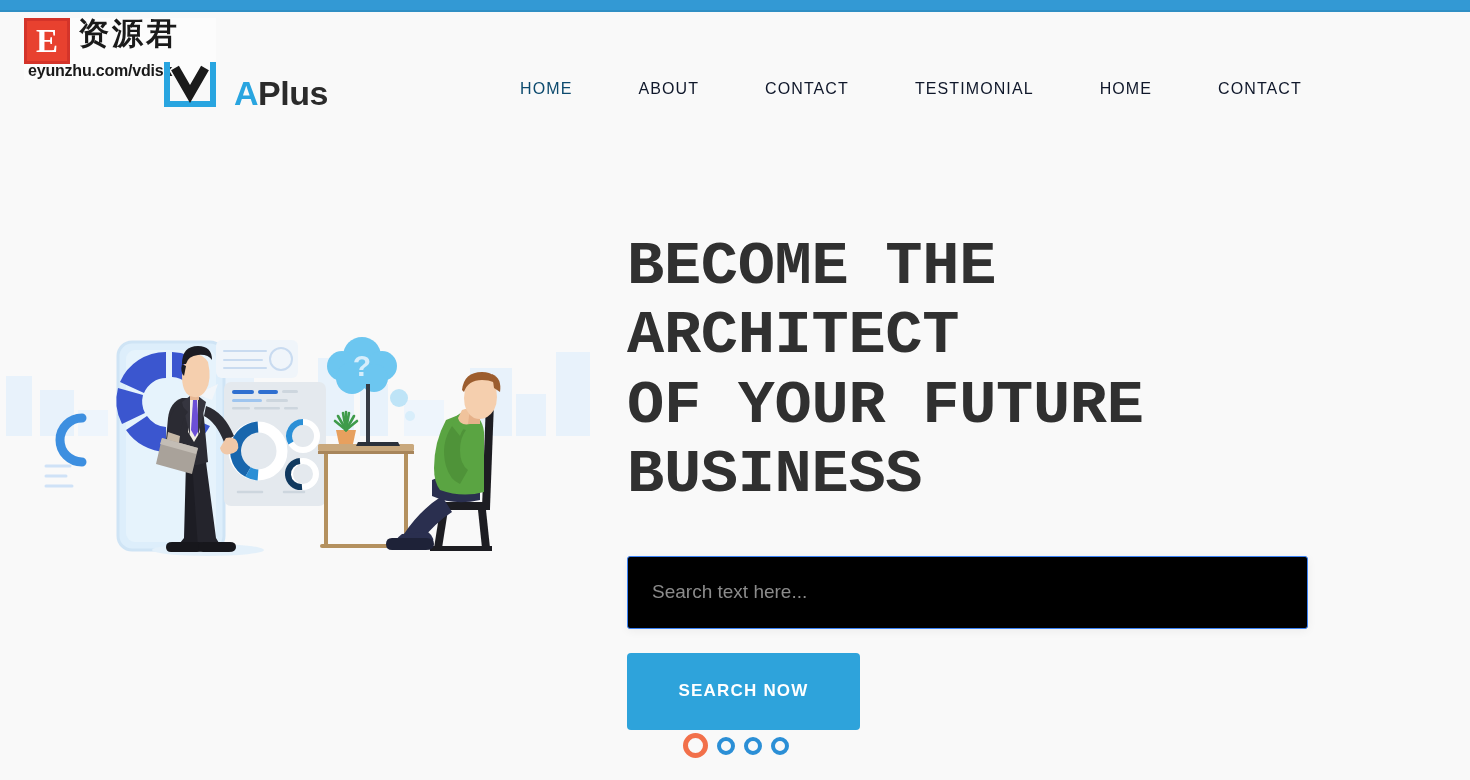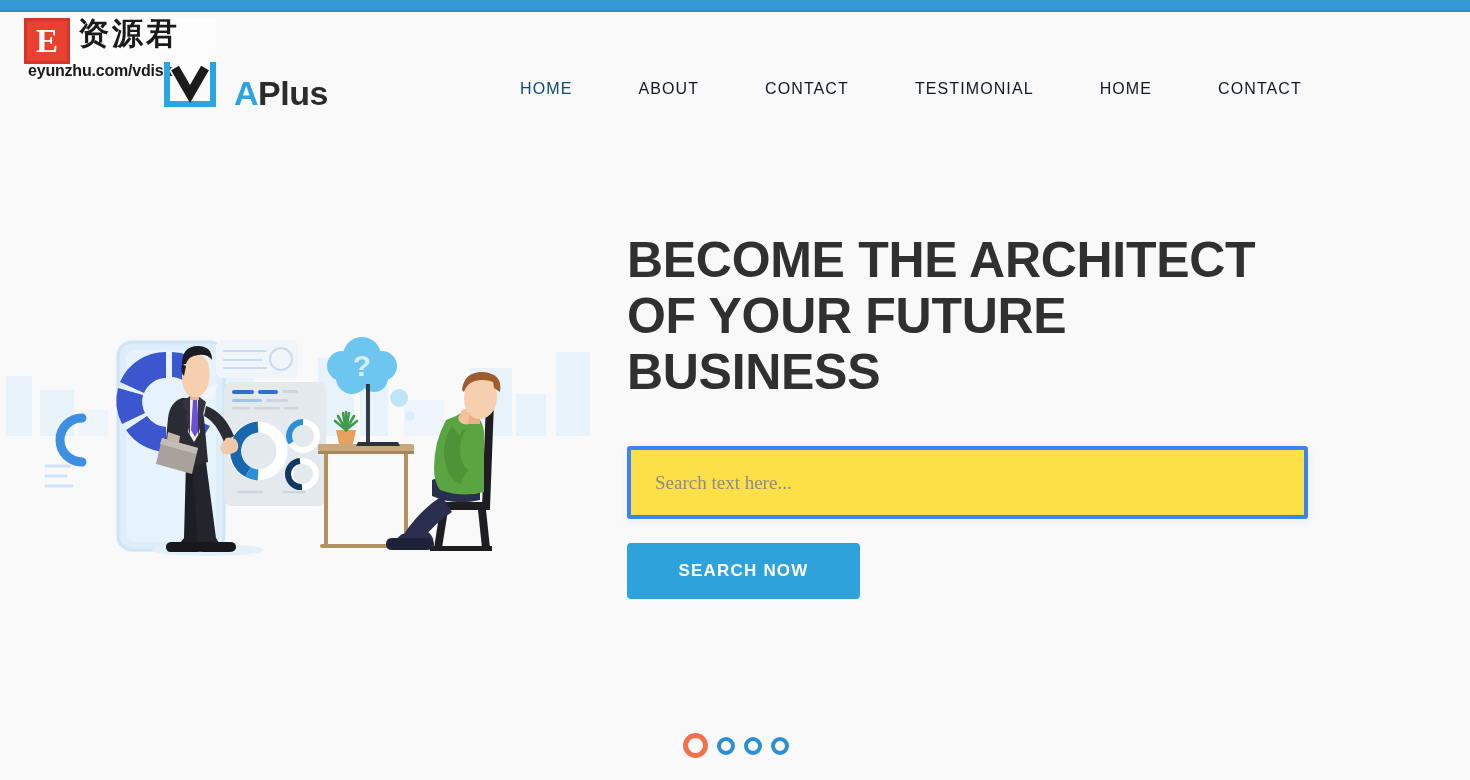--- a/index.html
+++ b/index.html
@@ -81,50 +81,51 @@
   }
 
   .hero-text {
     position: absolute;
     left: 627px;
     top: 118px;
     width: 700px;
   }
 
   .hero-title {
-    font-size: 50px;
+    font-size: 62px;
     font-weight: bold;
     color: #303030;
     line-height: 1.12;
     letter-spacing: -0.3px;
     white-space: pre-line;
+    font-family: Liberation Mono, monospace;
   }
 
   .search-input {
     display: block;
     margin-top: 46px;
     width: 681px;
     height: 73px;
-    background: #fde047;
-    border: 4px solid #3b82f6;
+    background: #000000;
+    border: 1px solid #3b82f6;
     border-radius: 3px;
     padding: 0 24px;
     font-size: 19px;
     color: #6b6b6b;
-    font-family: Liberation Serif, serif;
+    font-family: Liberation Sans, sans-serif;
     box-shadow: 0 2px 10px rgba(0,0,0,0.055);
     outline: none;
   }
   .search-input::placeholder { color: #8b8b8b; }
 
   .search-button {
     display: block;
     margin-top: 24px;
     width: 233px;
-    height: 56px;
+    height: 77px;
     background: #2ea3db;
     color: #ffffff;
     border: none;
     border-radius: 4px;
     font-size: 17px;
     font-weight: bold;
     letter-spacing: 1.2px;
     font-family: "Liberation Sans", sans-serif;
     cursor: pointer;
   }

